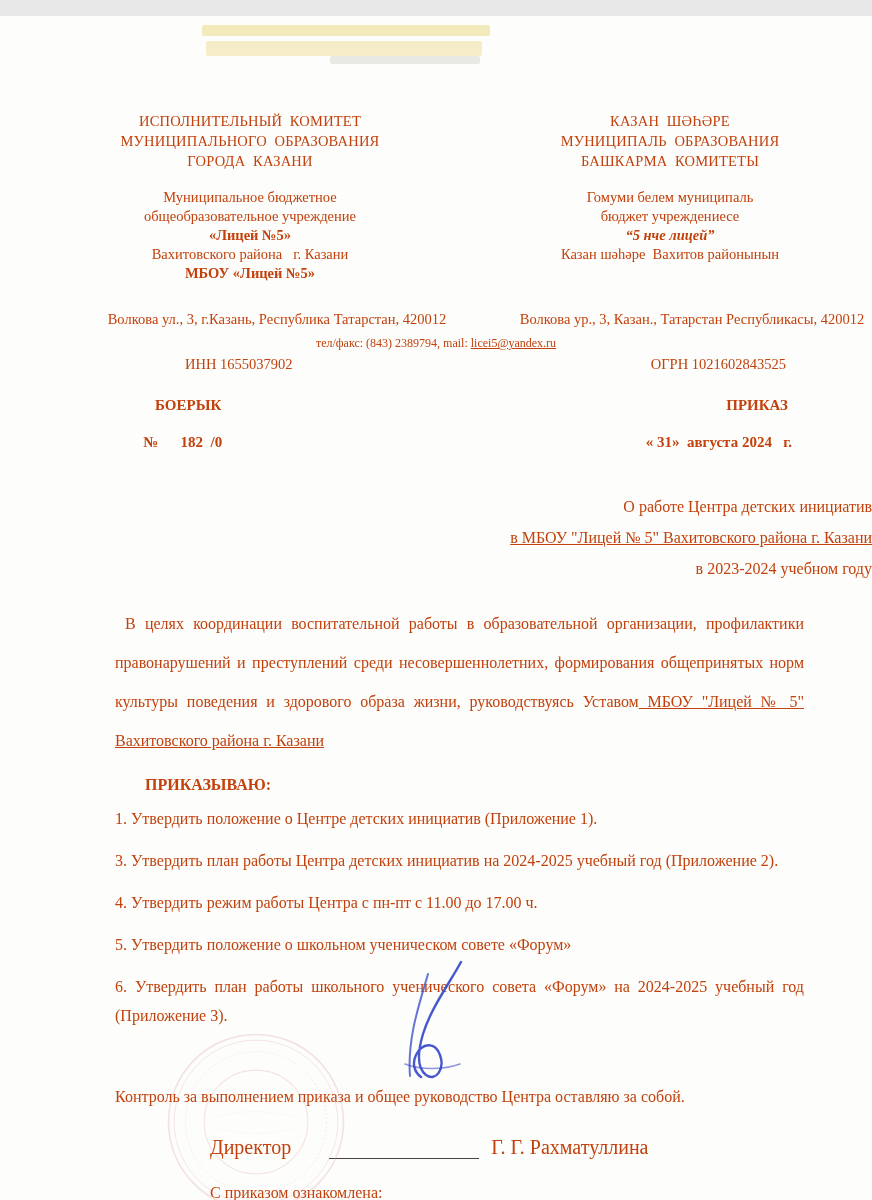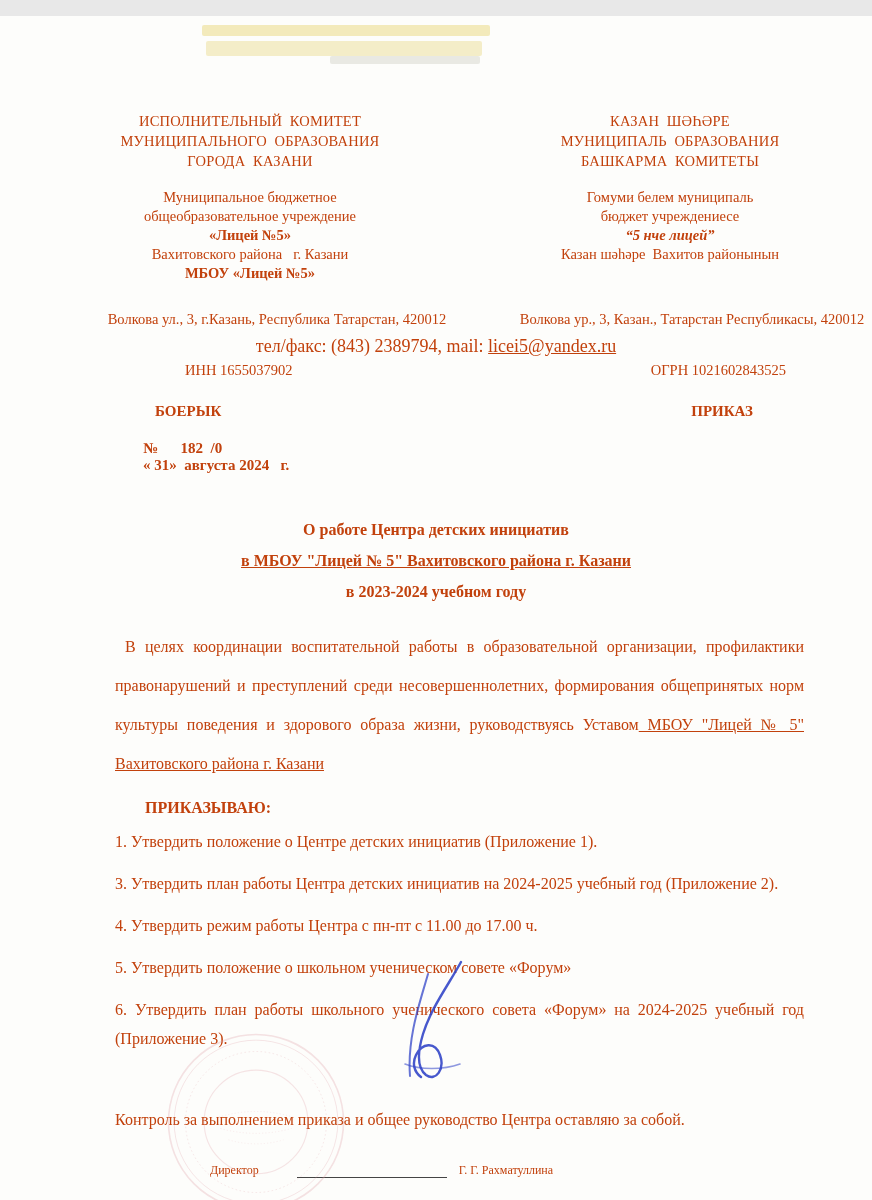--- a/index.html
+++ b/index.html
@@ -25,50 +25,50 @@
   .hcol.right{width:340px;margin-left:55px;}
   .committee div{letter-spacing:.2px;}
   .school{margin-top:17px;line-height:19px;}
   .b{font-weight:bold;}
   .bi{font-weight:bold;font-style:italic;}
 
   .addr-row{display:flex;margin-top:27px;font-size:14.5px;line-height:19px;text-align:center;justify-content:flex-end;}
   .addr-row .a-left{width:390px;margin-left:50px;}
   .addr-row .a-right{width:360px;margin-left:40px;}
 
-  .tel-row{margin-top:7px;text-align:center;font-size:18px;}
+  .tel-row{margin-top:7px;text-align:center;font-size:12px;}
   .tel-row .email{text-decoration:underline;}
 
   .codes-row{display:flex;justify-content:space-between;margin-top:5px;
     padding-left:185px;padding-right:86px;font-size:14.5px;}
 
   .docword-row{display:flex;justify-content:space-between;margin-top:24px;
-    padding-left:155px;padding-right:119px;font-size:15px;font-weight:bold;}
+    padding-left:155px;padding-right:84px;font-size:15px;font-weight:bold;}
 
   .numdate-row{display:flex;justify-content:space-between;margin-top:20px;
-    padding-left:143px;padding-right:80px;font-size:15px;font-weight:bold;flex-direction:column;}
+    padding-left:143px;padding-right:80px;font-size:15px;font-weight:bold;}
 
-  .title-block{margin-top:40px;text-align:center;font-size:16px;font-weight:bold;line-height:31px;}
+  .title-block{margin-top:40px;text-align:right;font-size:16px;font-weight:normal;line-height:31px;}
   .title-block .u{text-decoration:underline;}
 
   .content{padding-left:115px;padding-right:68px;}
 
   .intro{margin-top:20px;font-size:16px;line-height:39px;text-align:justify;text-indent:10px;}
   .intro .u{text-decoration:underline;}
 
   .resolve{margin-top:16px;margin-left:30px;font-size:16px;font-weight:bold;}
 
   .items{margin-top:10px;font-size:16px;}
   .item{line-height:29px;text-align:justify;}
   .item + .item{margin-top:9px;}
   .item.sp{margin-top:13px;}
 
   .control{margin-top:58px;font-size:16px;}
 
-  .sig-row{margin-top:30px;font-size:12px;display:flex;align-items:flex-end;}
+  .sig-row{margin-top:30px;font-size:20px;display:flex;align-items:flex-end;}
   .sig-row .role{margin-left:95px;}
   .sig-row .line{display:inline-block;width:150px;border-bottom:1px solid #444;margin-left:38px;height:18px;}
   .sig-row .name{margin-left:12px;}
 
   .ack{margin-top:22px;margin-left:95px;font-size:16px;line-height:23px;}
 
   .sig-ink{position:absolute;left:365px;top:940px;width:140px;height:140px;pointer-events:none;}
   .stamp{position:absolute;left:140px;top:1012px;width:232px;height:188px;pointer-events:none;opacity:.55;}
 </style>
 </head>

